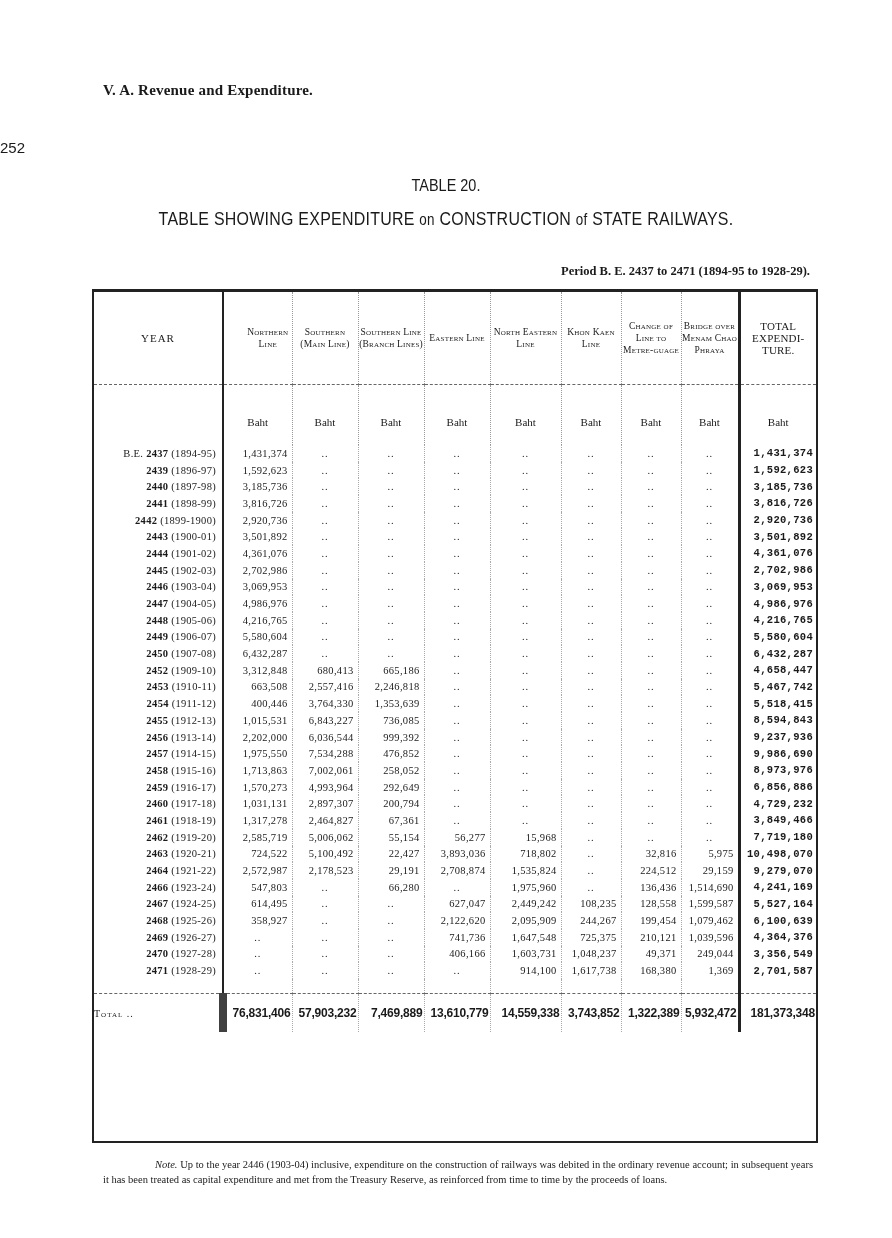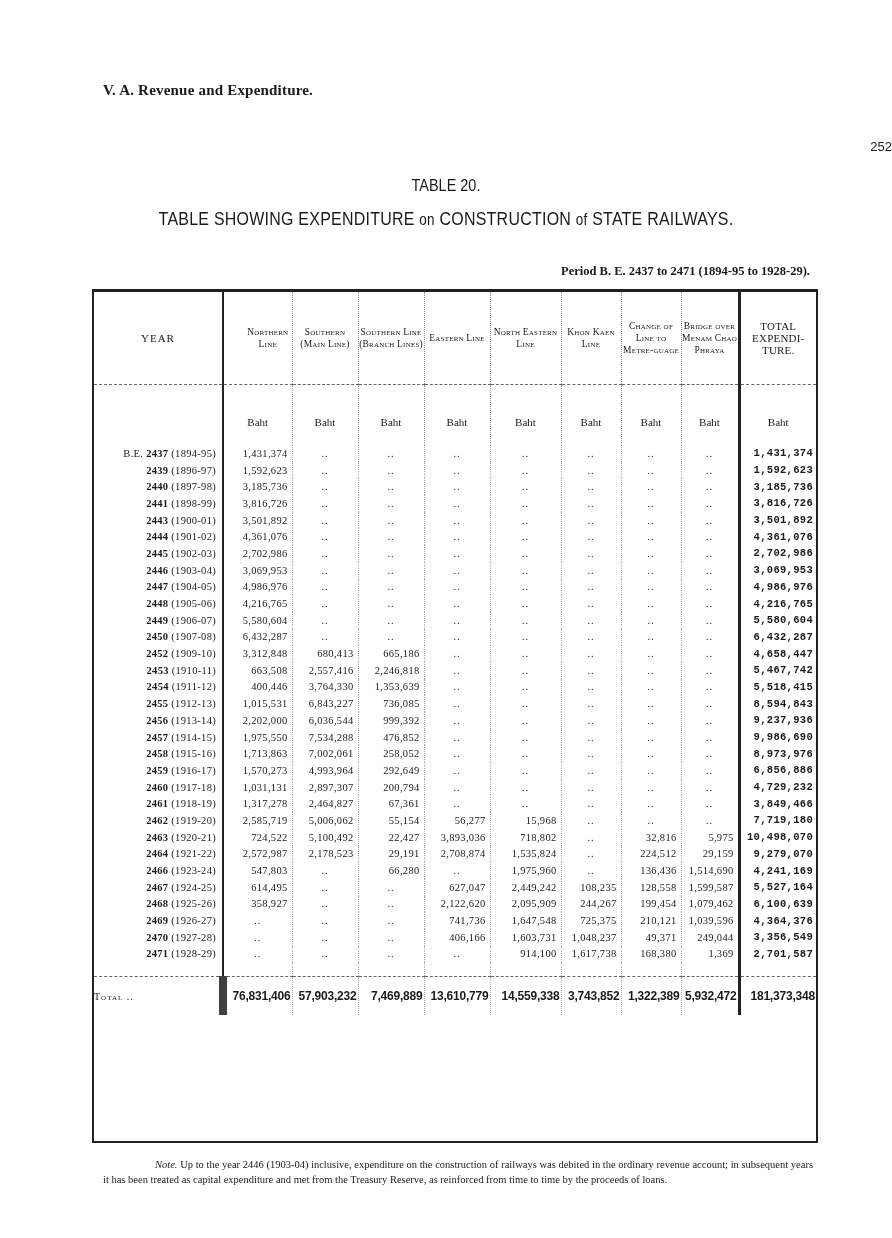--- a/index.html
+++ b/index.html
@@ -1,18 +1,18 @@
 <!DOCTYPE html>
 <html><head>
 <meta charset="utf-8">
 <style>
   html, body { margin:0; padding:0; background:#ffffff; }
   body { width:892px; height:1238px; position:relative; overflow:hidden; color:#1a1a1a; font-family:"Liberation Serif", serif; }
   .section-head { position:absolute; left:103px; top:82px; font-size:15px; font-weight:bold; letter-spacing:0.2px; }
-  .page-no { position:absolute; left:0; width:892px; top:139px; text-align:right; font-size:13px; font-family:"Liberation Sans Narrow","Liberation Sans",sans-serif; }
+  .page-no { position:absolute; left:0; width:892px; top:139px; text-align:left; font-size:15px; font-family:"Liberation Sans Narrow","Liberation Sans",sans-serif; }
   .table-no { position:absolute; left:0; width:892px; top:176px; text-align:center; font-size:17px; font-family:"Liberation Sans",sans-serif; transform:scaleX(0.85); }
   .table-title { position:absolute; left:0; width:892px; top:208px; text-align:center; font-size:19px; font-family:"Liberation Sans",sans-serif; transform:scaleX(0.84); letter-spacing:0.3px; }
   .table-title .lc { font-size:16px; }
   .period { position:absolute; right:82px; top:264px; font-size:12.5px; font-weight:bold; }
 
   .tbl-wrap { position:absolute; left:92px; top:289px; width:726px; height:854px; border:2px solid #222; border-top:3px solid #222; box-sizing:border-box; }
   table { border-collapse:collapse; width:100%; table-layout:fixed; font-size:10.5px; }
   th, td { padding:0; }
   col.c-year { width:129px; } col.c-n { width:69px; } col.c-sm { width:66px; } col.c-sb { width:66px; }
   col.c-e { width:66px; } col.c-ne { width:71px; } col.c-kk { width:60px; } col.c-ch { width:60px; }
@@ -137,20 +137,32 @@
           <td class="dots">..</td>
           <td class="dots">..</td>
           <td class="dots">..</td>
           <td class="dots">..</td>
           <td class="dots">..</td>
           <td class="dots">..</td>
           <td class="dots">..</td>
           <td class="tot">3,816,726</td>
         </tr>
         <tr class="row">
+          <td class="yr"><span></span><b>2442</b> <span>(1899-1900)</span></td>
+          <td class="n">2,920,736</td>
+          <td class="dots">..</td>
+          <td class="dots">..</td>
+          <td class="dots">..</td>
+          <td class="dots">..</td>
+          <td class="dots">..</td>
+          <td class="dots">..</td>
+          <td class="dots">..</td>
+          <td class="tot">2,920,736</td>
+        </tr>
+        <tr class="row">
           <td class="yr"><span></span><b>2443</b> <span>(1900-01)</span></td>
           <td class="n">3,501,892</td>
           <td class="dots">..</td>
           <td class="dots">..</td>
           <td class="dots">..</td>
           <td class="dots">..</td>
           <td class="dots">..</td>
           <td class="dots">..</td>
           <td class="dots">..</td>
           <td class="tot">3,501,892</td>

